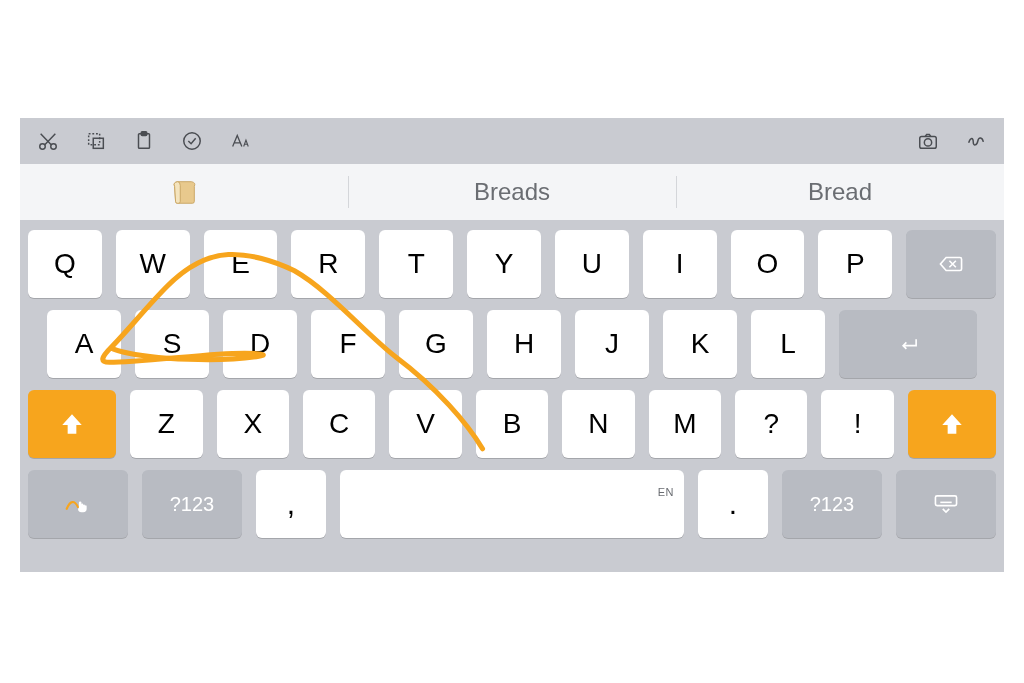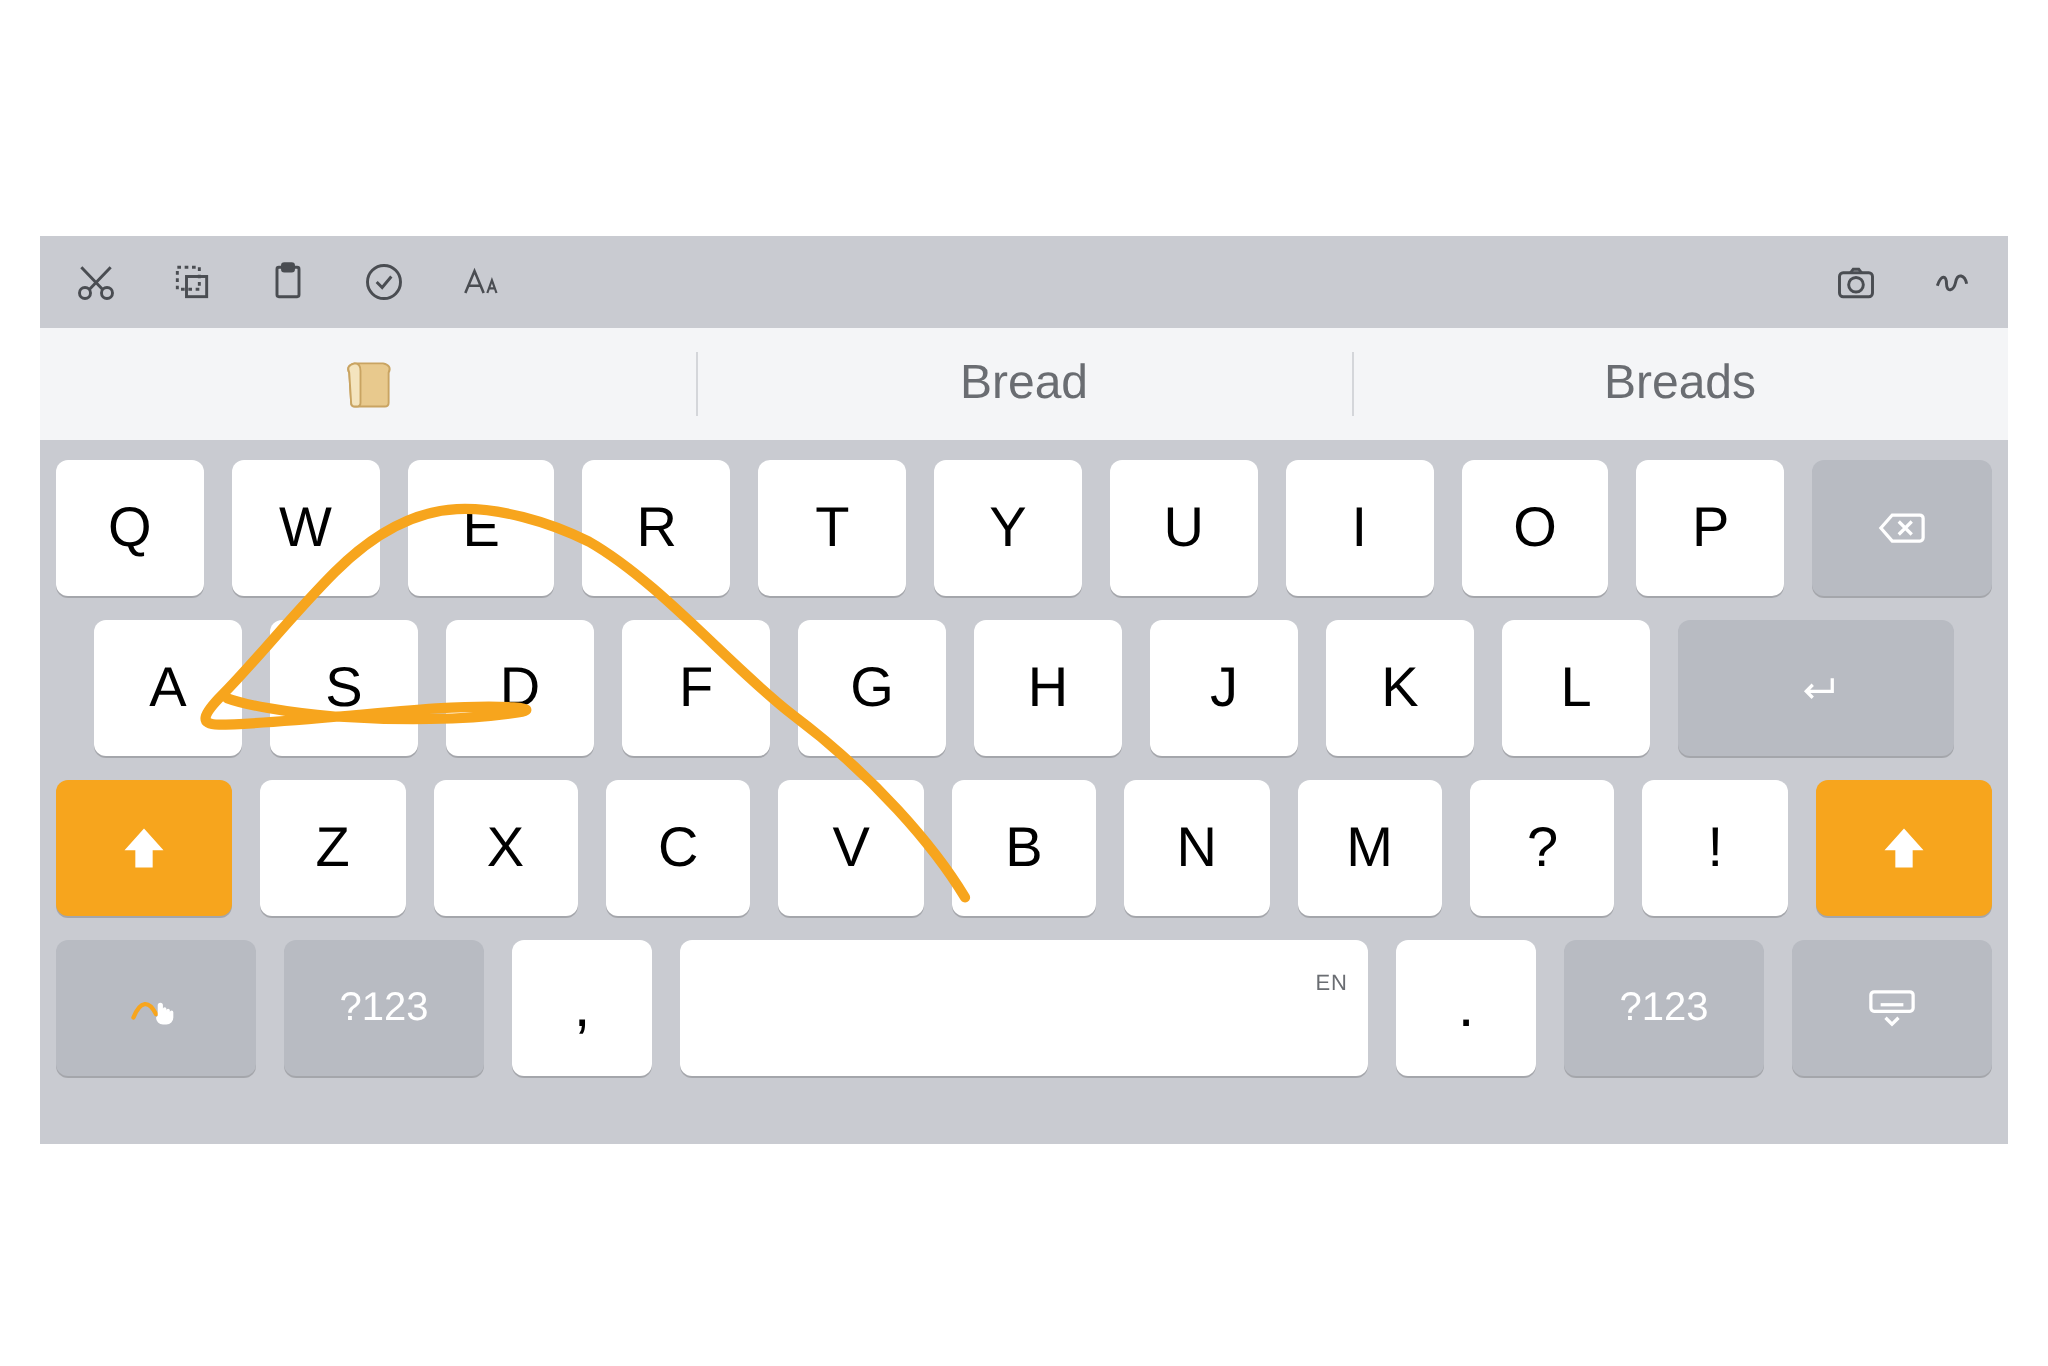--- a/index.html
+++ b/index.html
@@ -143,24 +143,24 @@
     </div>
 
     <div class="suggestions">
       <div class="sug">
         <svg class="bread-emoji" viewBox="0 0 32 32">
           <path d="M6 10 Q4 6 9 5 L24 5 Q29 6 27 10 L27 26 Q27 28 25 28 L9 28 Q7 28 7 26 Z" fill="#e8c98d" stroke="#c9a462" stroke-width="1"></path>
           <path d="M6 10 Q4 6 9 5 Q12 5 12 9 L12 26 Q12 28 10 28 L9 28 Q7 28 7 26 Z" fill="#f4e4be" stroke="#c9a462" stroke-width="1"></path>
         </svg>
       </div>
       <div class="sug">
+          <span>Breads</span>
+        </div>
+      <div class="sug">
           <span>Bread</span>
-        </div>
-      <div class="sug">
-          <span>Breads</span>
         </div>
     </div>
 
     <div class="rows">
 
       <div class="row row1">
         <div class="key letter">
             <span>Q</span>
           </div>
         <div class="key letter">

